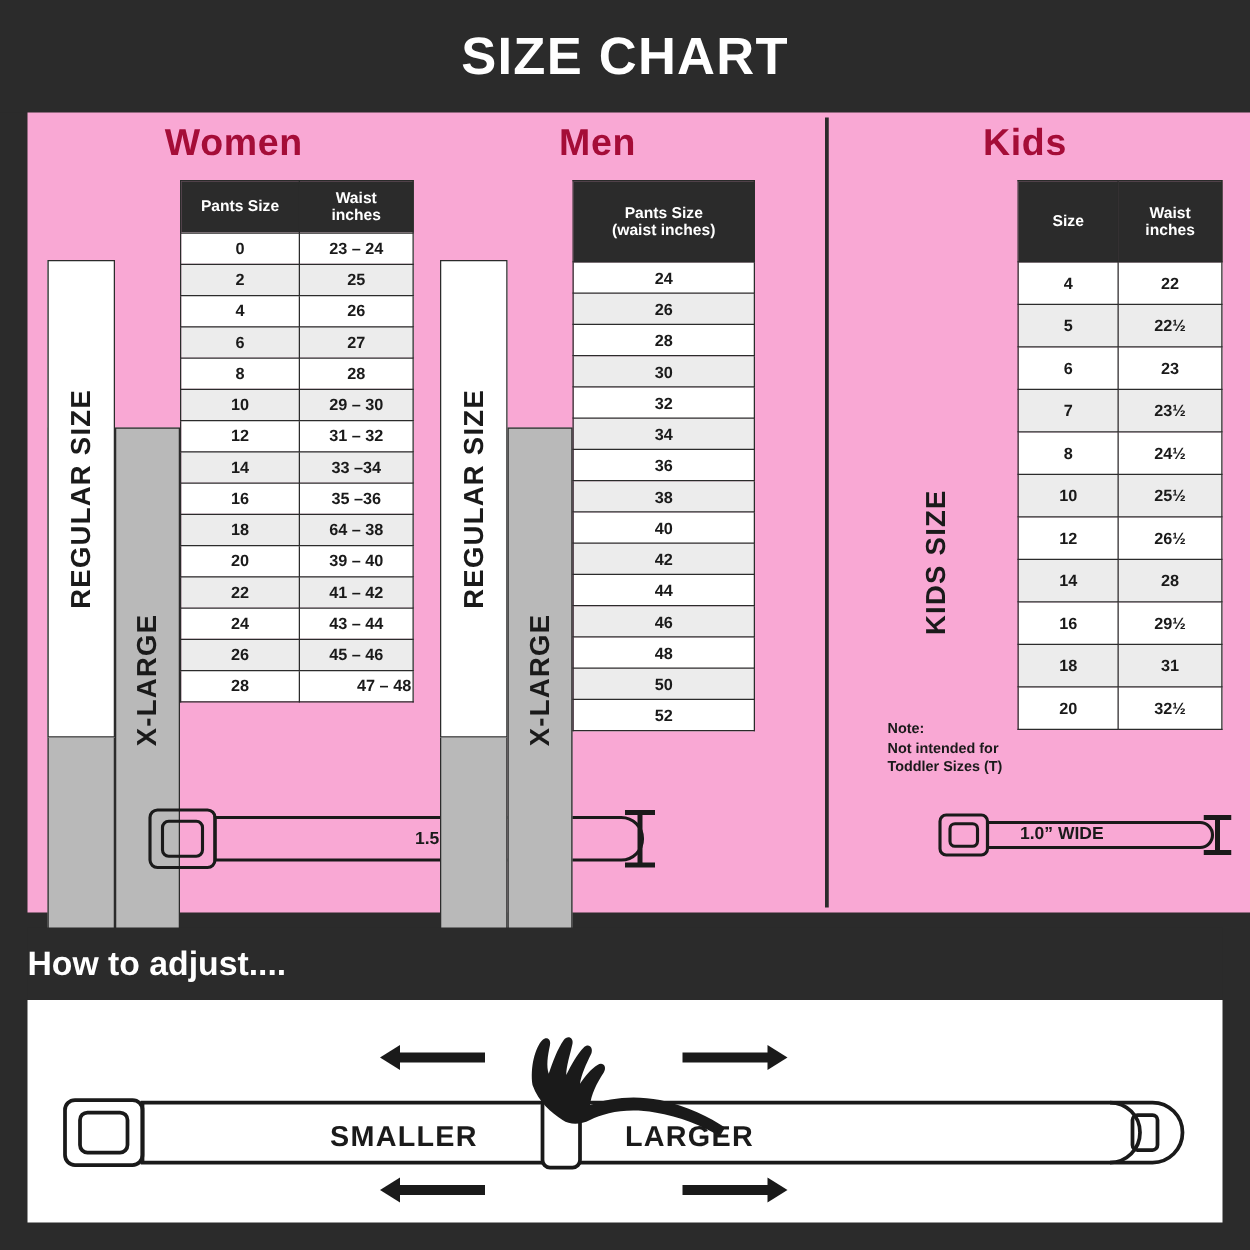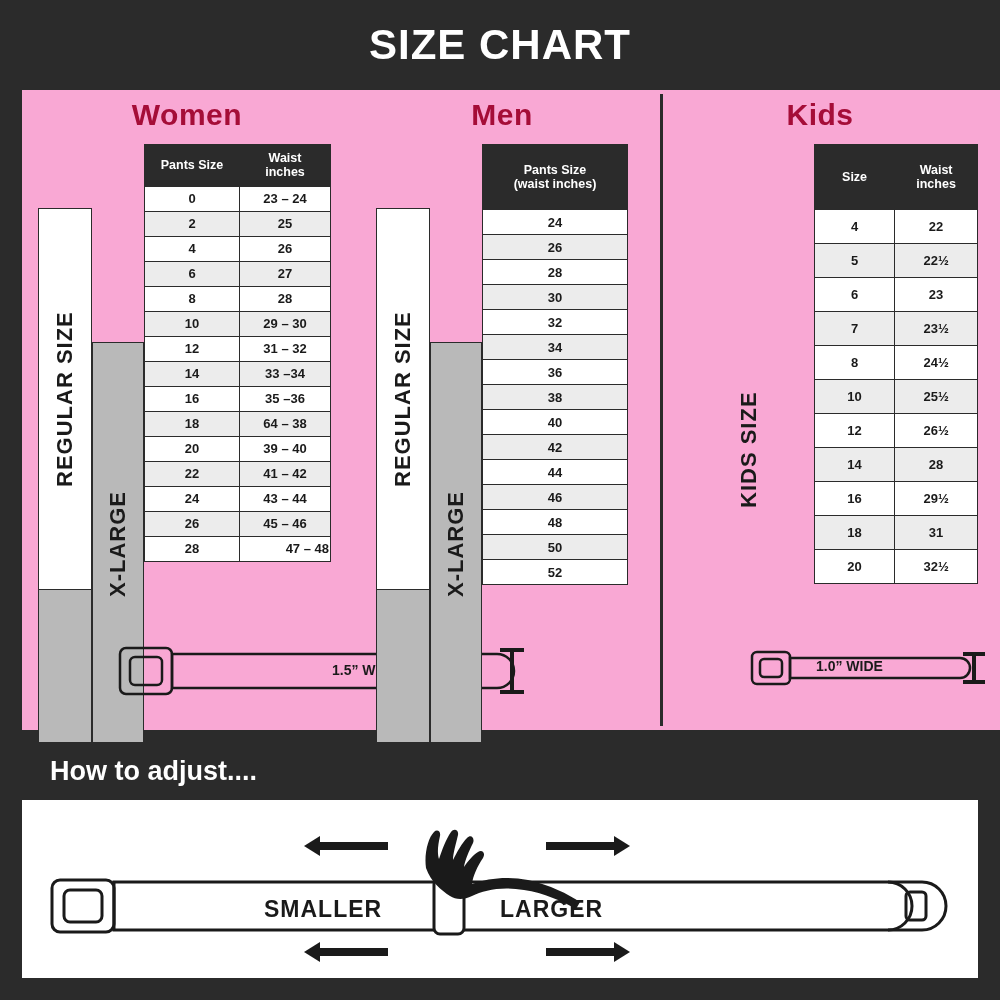--- a/index.html
+++ b/index.html
@@ -44,21 +44,21 @@
     background: #f9a8d4;
     padding-left: 41px;
   }
 
   .col {
     position: absolute;
     top: 0;
     height: 640px;
   }
   .col-women { left: 0;   width: 330px; }
-  .col-men   { left: 330px; width: 252px; margin-left: 24px; }
+  .col-men   { left: 330px; width: 252px; }
   .col-kids  { left: 640px; width: 316px; }
 
   .divider {
     position: absolute;
     top: 4px;
     width: 3px;
     height: 632px;
     background: #2b2b2b;
   }
   .divider.d1 { left: 638px; }
@@ -139,21 +139,20 @@
     width: 956px;
     height: 58px;
     background: #2b2b2b;
     display: flex;
     align-items: center;
   }
   .howto-bar .howto-title {
     color: #ffffff;
     font-size: 27px;
     font-weight: bold;
-    margin-left: 28px;
   }
   .howto-panel {
     position: absolute;
     left: 22px;
     top: 800px;
     width: 956px;
     height: 178px;
     background: #ffffff;
   }
   .adjust-word {
@@ -338,20 +337,25 @@
             </tbody>
         </table>
       </div>
     </div>
 
     <div class="col col-kids">
       <div class="col-heading">Kids</div>
 
       <div class="vlabel regular" style="left:58px; top:118px; width:58px; height:484px; border:none; background:transparent;">KIDS SIZE</div>
 
+      <div class="kids-note" style="left:48px; top:486px; width:130px;">
+          <div>Note:</div>
+          <div>Not intended for</div>
+          <div>Toddler Sizes (T)</div>
+        </div>
 
       <div class="table-wrap" style="left:152px; top:54px;">
         <table class="tbl">
           <thead>
             <tr>
               <th style="width:78px; height:52px;">Size</th>
               <th style="width:80px;">Waist<br>inches</th>
             </tr>
           </thead>
           <tbody>

